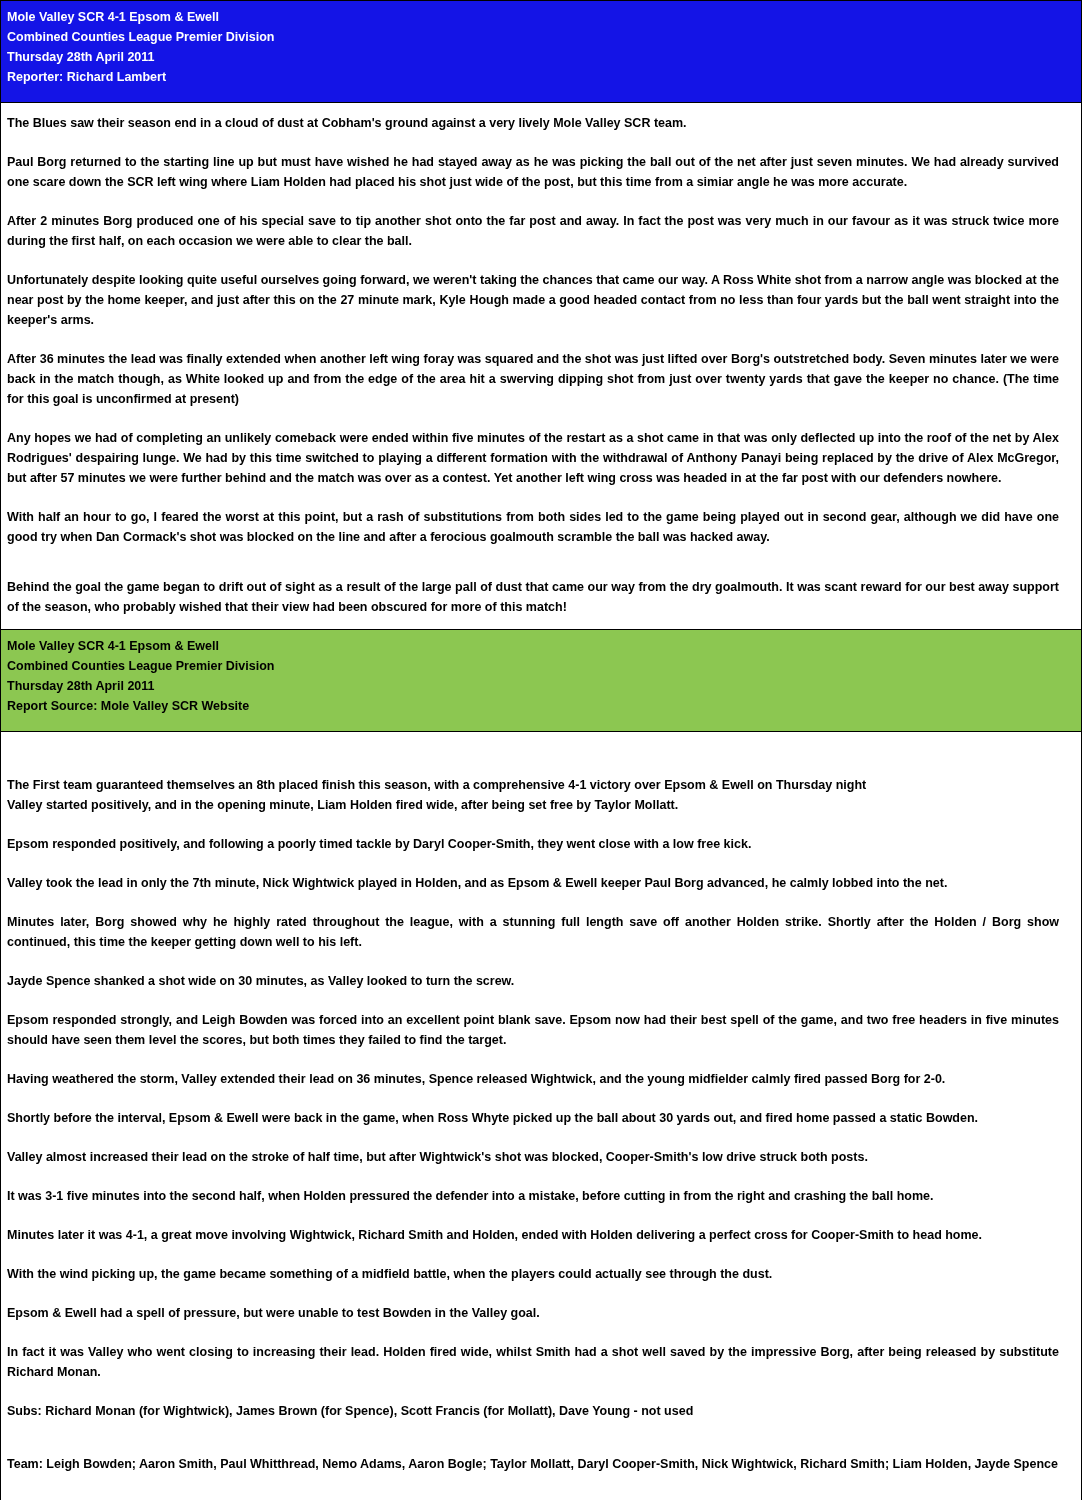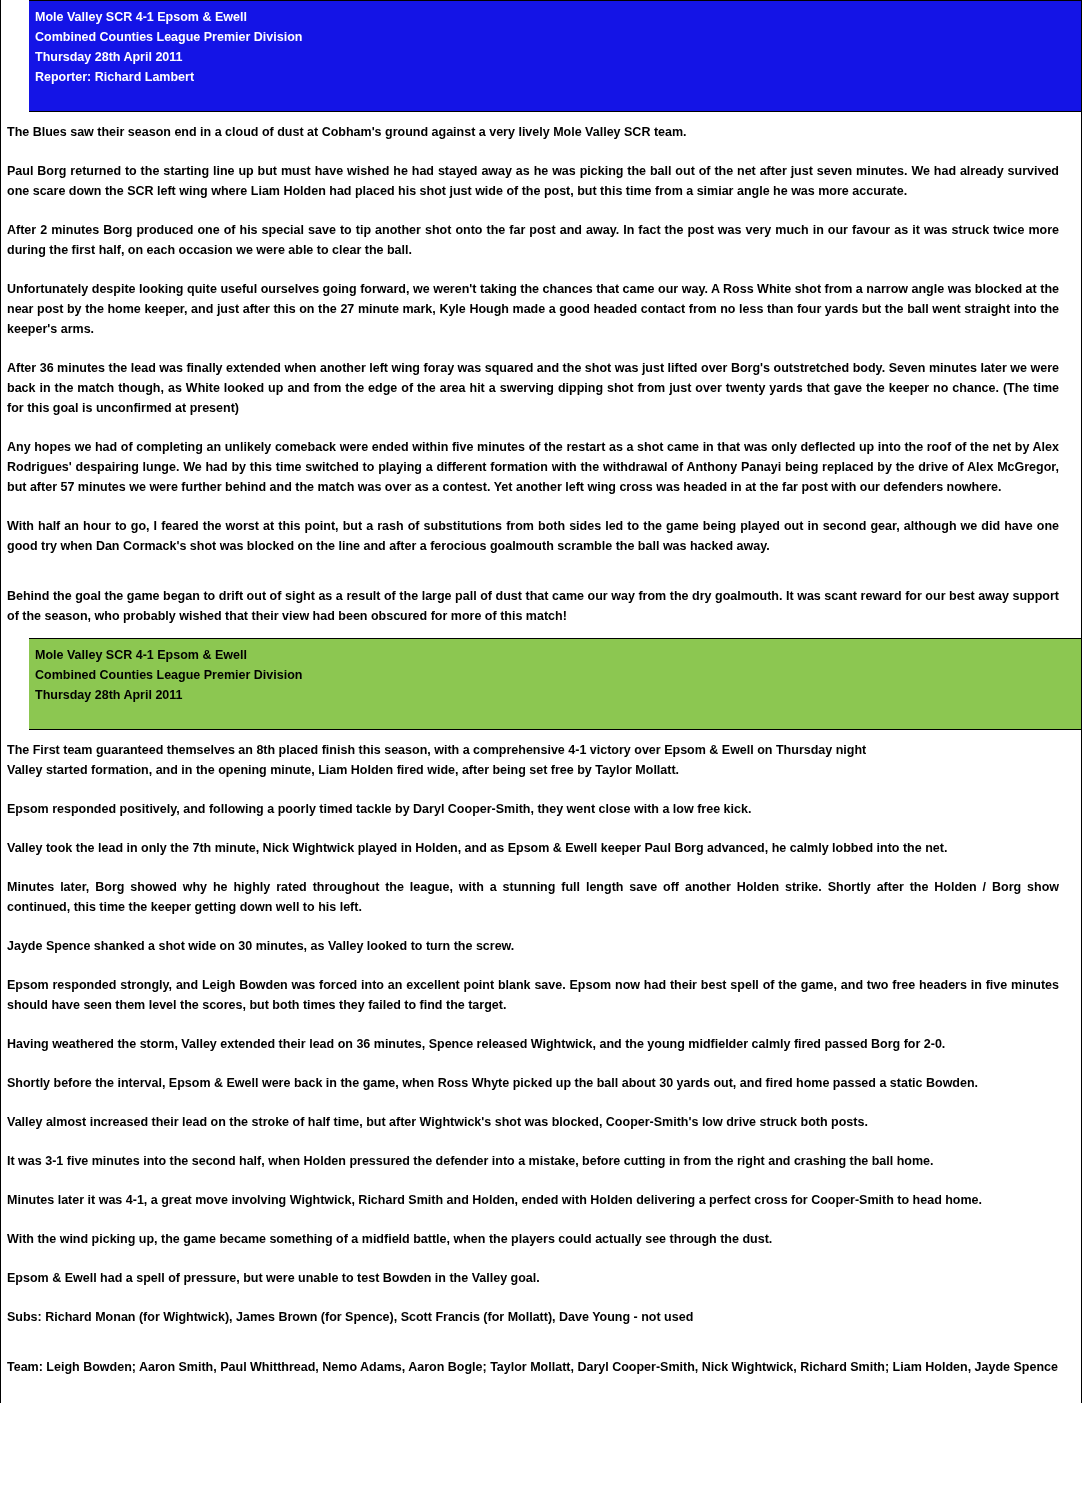--- a/index.html
+++ b/index.html
@@ -13,24 +13,23 @@
   }
   .page {
     width: 1082px;
     box-sizing: border-box;
     border-left: 1px solid #000;
     border-right: 1px solid #000;
     background: #ffffff;
   }
   .report-header {
     box-sizing: border-box;
-    padding: 6px 6px 24px 6px;
+    padding: 6px 6px 15px 6px;
     border-top: 1px solid #000;
     border-bottom: 1px solid #000;
-    margin-left: 28px;
   }
   .report-header.blue {
     background: #1414e6;
     color: #ffffff;
   }
   .report-header.green {
     background: #8cc751;
     color: #000000;
   }
   .report-header .line {
@@ -51,20 +50,21 @@
     line-height: 20px;
     text-align: justify;
     margin: 0 0 19px 0;
   }
   .para:last-child {
     margin-bottom: 0;
     margin-top: 30px;
   }
   .para.tight {
     margin-bottom: 0;
+    margin-top: 33px;
   }
   .spacer-bottom {
     height: 14px;
   }
 </style>
 </head>
 <body>
 
 <div class="page">
 
@@ -83,35 +83,37 @@
     <p class="para">After 36 minutes the lead was finally extended when another left wing foray was squared and the shot was just lifted over Borg's outstretched body. Seven minutes later we were back in the match though, as White looked up and from the edge of the area hit a swerving dipping shot from just over twenty yards that gave the keeper no chance. (The time for this goal is unconfirmed at present)</p>
     <p class="para">Any hopes we had of completing an unlikely comeback were ended within five minutes of the restart as a shot came in that was only deflected up into the roof of the net by Alex Rodrigues' despairing lunge. We had by this time switched to playing a different formation with the withdrawal of Anthony Panayi being replaced by the drive of Alex McGregor, but after 57 minutes we were further behind and the match was over as a contest. Yet another left wing cross was headed in at the far post with our defenders nowhere.</p>
     <p class="para">With half an hour to go, I feared the worst at this point, but a rash of substitutions from both sides led to the game being played out in second gear, although we did have one good try when Dan Cormack's shot was blocked on the line and after a ferocious goalmouth scramble the ball was hacked away.</p>
     <p class="para">Behind the goal the game began to drift out of sight as a result of the large pall of dust that came our way from the dry goalmouth. It was scant reward for our best away support of the season, who probably wished that their view had been obscured for more of this match!</p>
   </div>
 
   <div class="report-header green">
     <div class="line">Mole Valley SCR 4-1 Epsom &amp; Ewell</div>
     <div class="line">Combined Counties League Premier Division</div>
     <div class="line">Thursday 28th April 2011</div>
+    <div class="line">Report Source: Mole Valley SCR Website</div>
   </div>
 
   <div class="body-block">
     <p class="para tight">The First team guaranteed themselves an 8th placed finish this season, with a comprehensive 4-1 victory over Epsom &amp; Ewell on Thursday night</p>
-    <p class="para">Valley started formation, and in the opening minute, Liam Holden fired wide, after being set free by Taylor Mollatt.</p>
+    <p class="para">Valley started positively, and in the opening minute, Liam Holden fired wide, after being set free by Taylor Mollatt.</p>
     <p class="para">Epsom responded positively, and following a poorly timed tackle by Daryl Cooper-Smith, they went close with a low free kick.</p>
     <p class="para">Valley took the lead in only the 7th minute, Nick Wightwick played in Holden, and as Epsom &amp; Ewell keeper Paul Borg advanced, he calmly lobbed into the net.</p>
     <p class="para">Minutes later, Borg showed why he highly rated throughout the league, with a stunning full length save off another Holden strike. Shortly after the Holden / Borg show continued, this time the keeper getting down well to his left.</p>
     <p class="para">Jayde Spence shanked a shot wide on 30 minutes, as Valley looked to turn the screw.</p>
     <p class="para">Epsom responded strongly, and Leigh Bowden was forced into an excellent point blank save. Epsom now had their best spell of the game, and two free headers in five minutes should have seen them level the scores, but both times they failed to find the target.</p>
     <p class="para">Having weathered the storm, Valley extended their lead on 36 minutes, Spence released Wightwick, and the young midfielder calmly fired passed Borg for 2-0.</p>
     <p class="para">Shortly before the interval, Epsom &amp; Ewell were back in the game, when Ross Whyte picked up the ball about 30 yards out, and fired home passed a static Bowden.</p>
     <p class="para">Valley almost increased their lead on the stroke of half time, but after Wightwick's shot was blocked, Cooper-Smith's low drive struck both posts.</p>
     <p class="para">It was 3-1 five minutes into the second half, when Holden pressured the defender into a mistake, before cutting in from the right and crashing the ball home.</p>
     <p class="para">Minutes later it was 4-1, a great move involving Wightwick, Richard Smith and Holden, ended with Holden delivering a perfect cross for Cooper-Smith to head home.</p>
     <p class="para">With the wind picking up, the game became something of a midfield battle, when the players could actually see through the dust.</p>
     <p class="para">Epsom &amp; Ewell had a spell of pressure, but were unable to test Bowden in the Valley goal.</p>
+    <p class="para">In fact it was Valley who went closing to increasing their lead. Holden fired wide, whilst Smith had a shot well saved by the impressive Borg, after being released by substitute Richard Monan.</p>
     <p class="para">Subs: Richard Monan (for Wightwick), James Brown (for Spence), Scott Francis (for Mollatt), Dave Young - not used</p>
     <p class="para tight">Team: Leigh Bowden; Aaron Smith, Paul Whitthread, Nemo Adams, Aaron Bogle; Taylor Mollatt, Daryl Cooper-Smith, Nick Wightwick, Richard Smith; Liam Holden, Jayde Spence</p>
   </div>
 
   <div class="spacer-bottom"></div>
 </div>
 
 </body></html>

